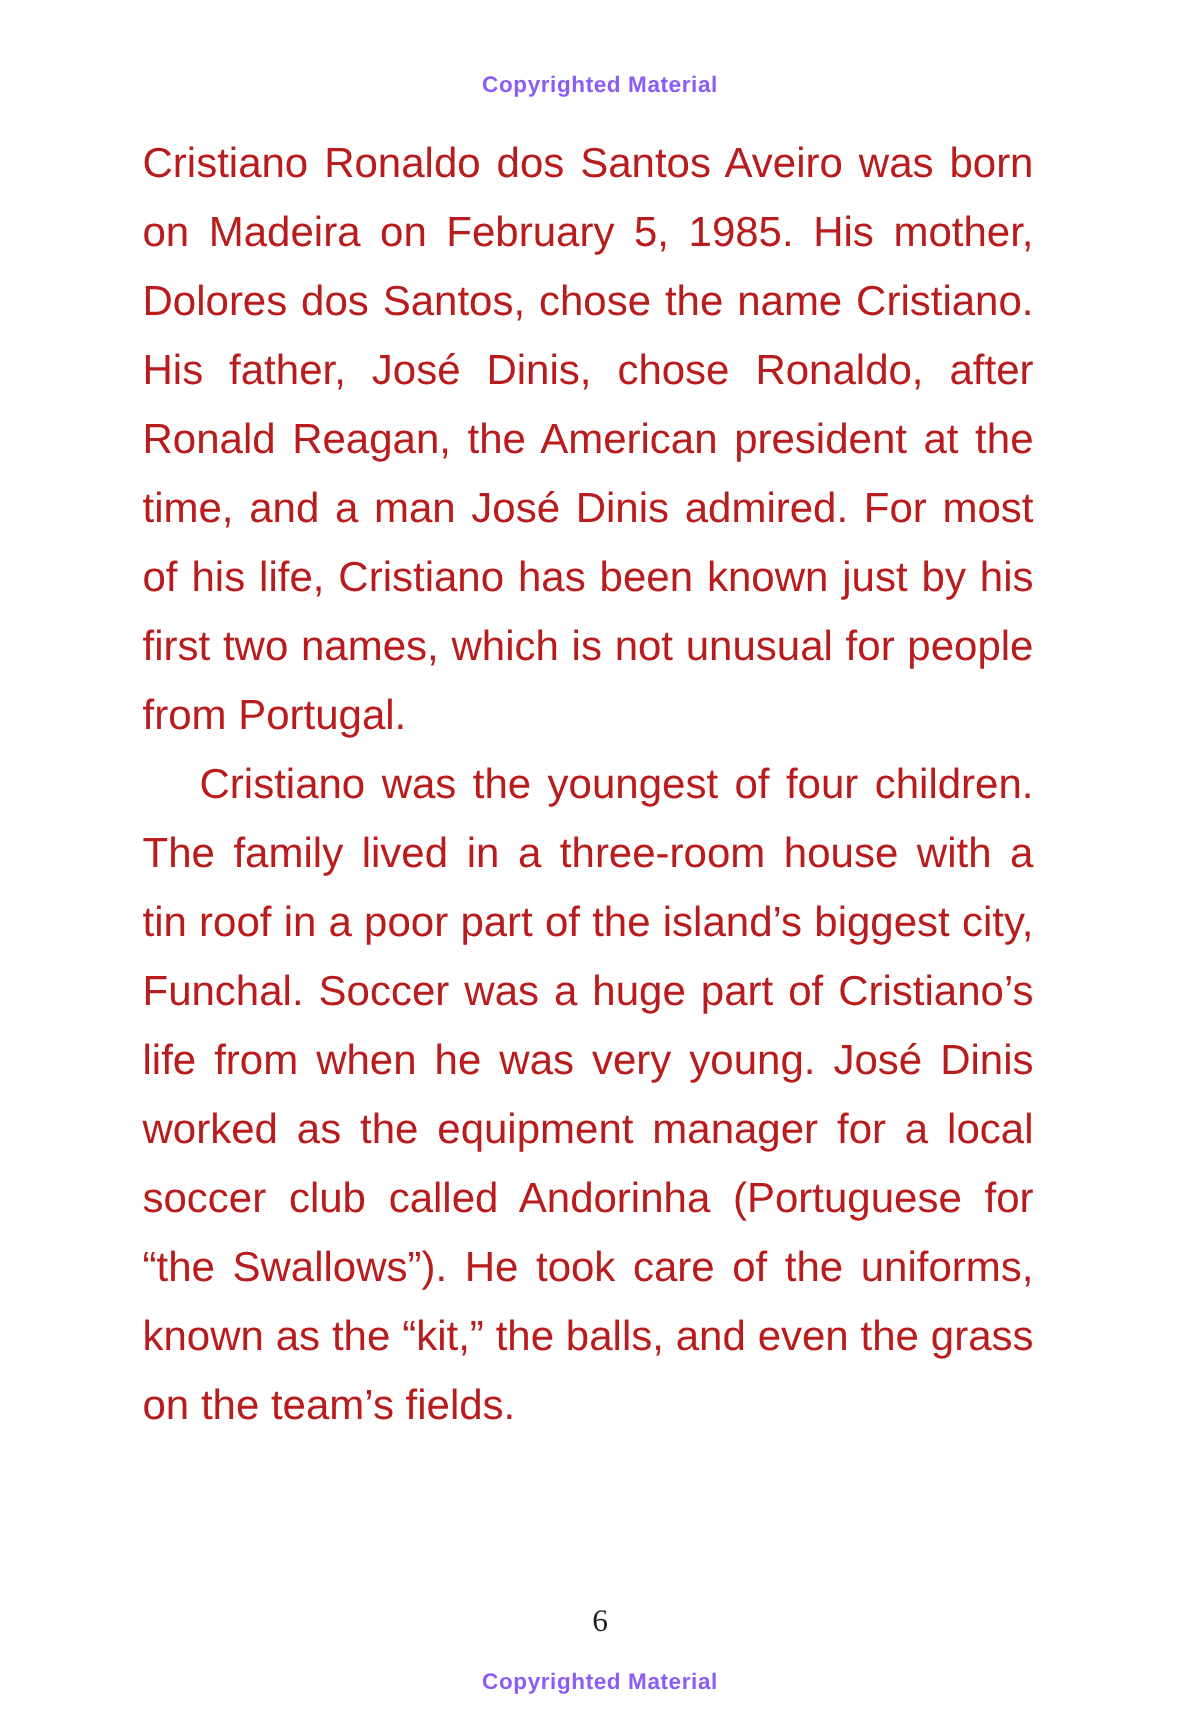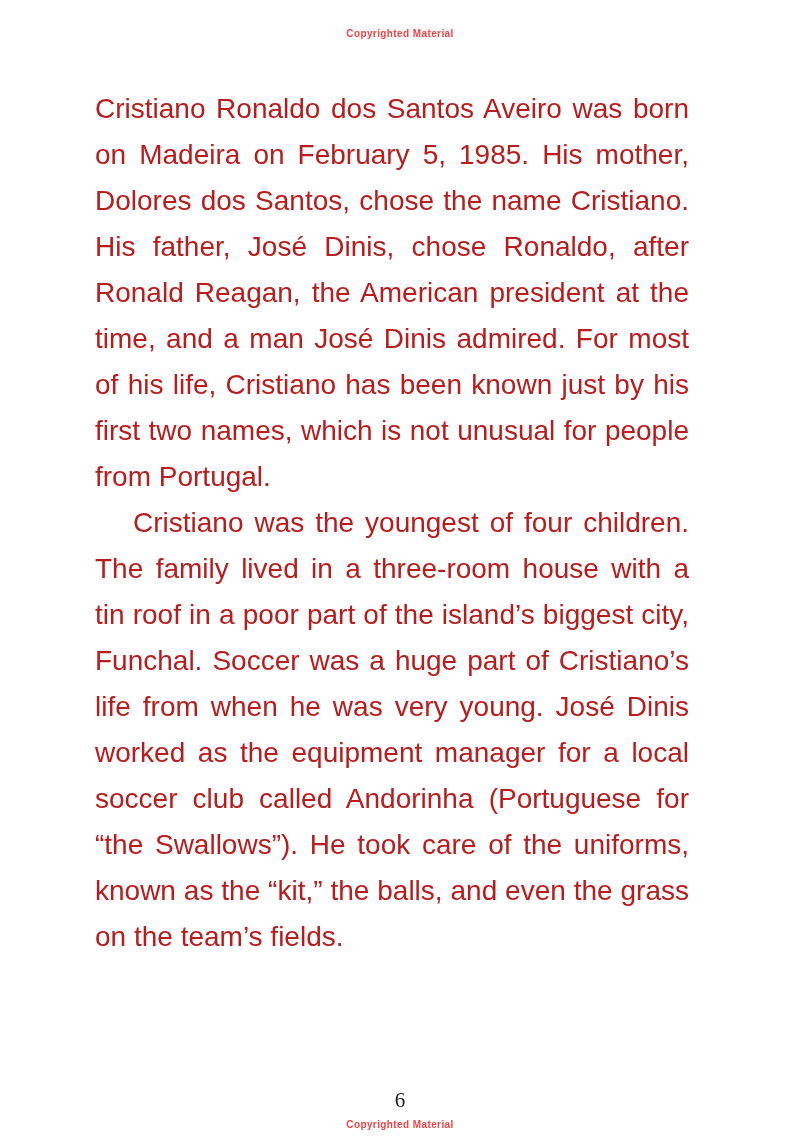--- a/index.html
+++ b/index.html
@@ -12,25 +12,26 @@
     position: relative;
     width: 800px;
     height: 1148px;
     margin: 0 auto;
     background: #ffffff;
     overflow: hidden;
   }
 
   .copyright-notice {
     font-family: "Liberation Sans", sans-serif;
-    font-size: 10px;
+    font-size: 15px;
     font-weight: bold;
     letter-spacing: 0.4px;
     text-align: center;
-    color: #ef4444;
+    color: #8b5cf6;
+    margin-top: 20px;
   }
 
   .copyright-top {
     position: absolute;
     top: 28px;
     left: 0;
     width: 100%;
   }
 
   .page-body {

